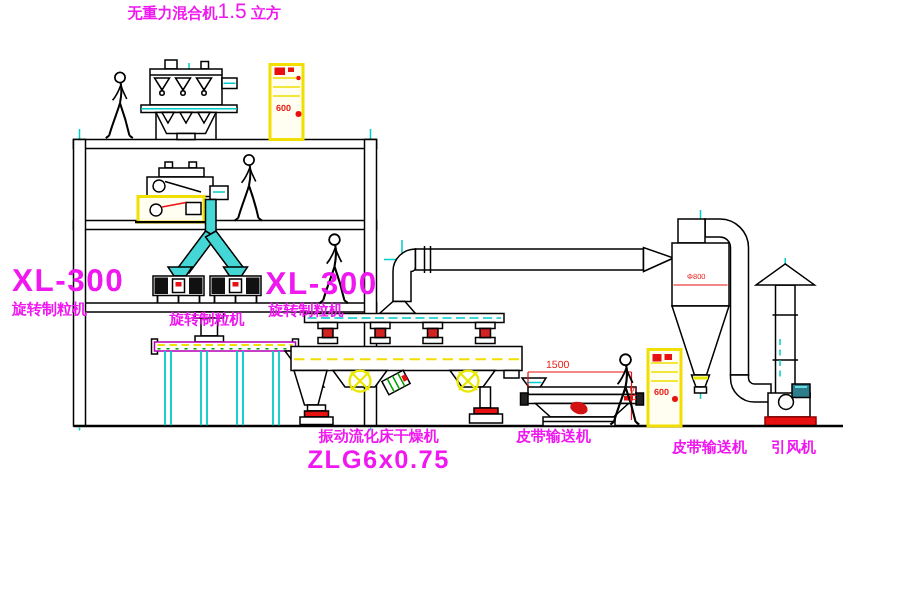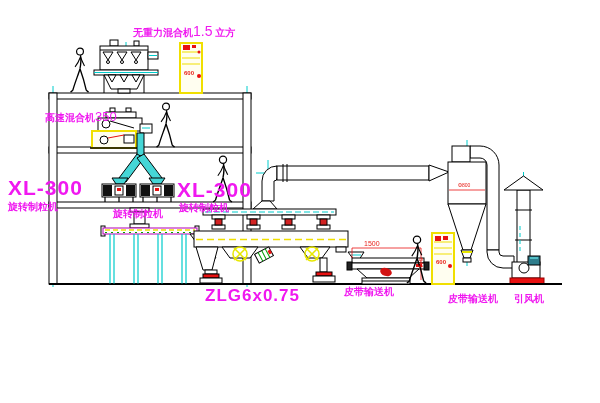--- a/index.html
+++ b/index.html
@@ -252,37 +252,37 @@
     <circle cx="450" cy="266" r="2" fill="#e81111"></circle>
   </g>
 
   <use href="#person-shape" transform="translate(80,48) scale(0.9)"></use>
   <use href="#person-shape" transform="translate(166,103) scale(0.9)"></use>
   <use href="#person-shape" transform="translate(223,156) scale(0.94)"></use>
   <use href="#person-shape" transform="translate(417,236) scale(0.96)"></use>
 </svg>
 
 
-<div class="lbl lbl-md" style="left:85px;top:24px;margin-left:48px;"><span>无重力混合机</span><span class="size-big">1.5</span> <span>立方</span></div>
-
-<div class="lbl lbl-md" style="left:45px;top:110px;"><span>高速混合机</span><span class="size-mid">350</span></div>
+<div class="lbl lbl-md" style="left:85px;top:0;"><span>无重力混合机</span><span class="size-big">1.5</span> <span>立方</span></div>
+
 
 <div class="lbl" style="left:8px;top:161px;">
   <div class="model-lg">XL-300</div>
   <div class="lbl-sm" style="margin-top:3px;">旋转制粒机</div>
 </div>
 
 <div class="lbl" style="left:177px;top:163px;">
   <div class="model-lg">XL-300</div>
   <div class="lbl-sm" style="margin-top:2px;margin-left:2px;">旋转制粒机</div>
 </div>
 
 <div class="lbl lbl-md" style="left:113px;top:209px;">旋转制粒机</div>
 
 <div class="lbl ctr" style="left:200px;top:287px;width:105px;">
+  <div class="lbl-sm">振动流化床干燥机</div>
   <div class="model-md">ZLG6x0.75</div>
 </div>
 
 <div class="lbl ctr" style="left:325px;top:287px;width:88px;">
   <div class="lbl-sm">皮带输送机</div>
 </div>
 
 <div class="lbl lbl-md" style="left:448px;top:294px;">皮带输送机</div>
 
 <div class="lbl lbl-md" style="left:514px;top:294px;">引风机</div>

